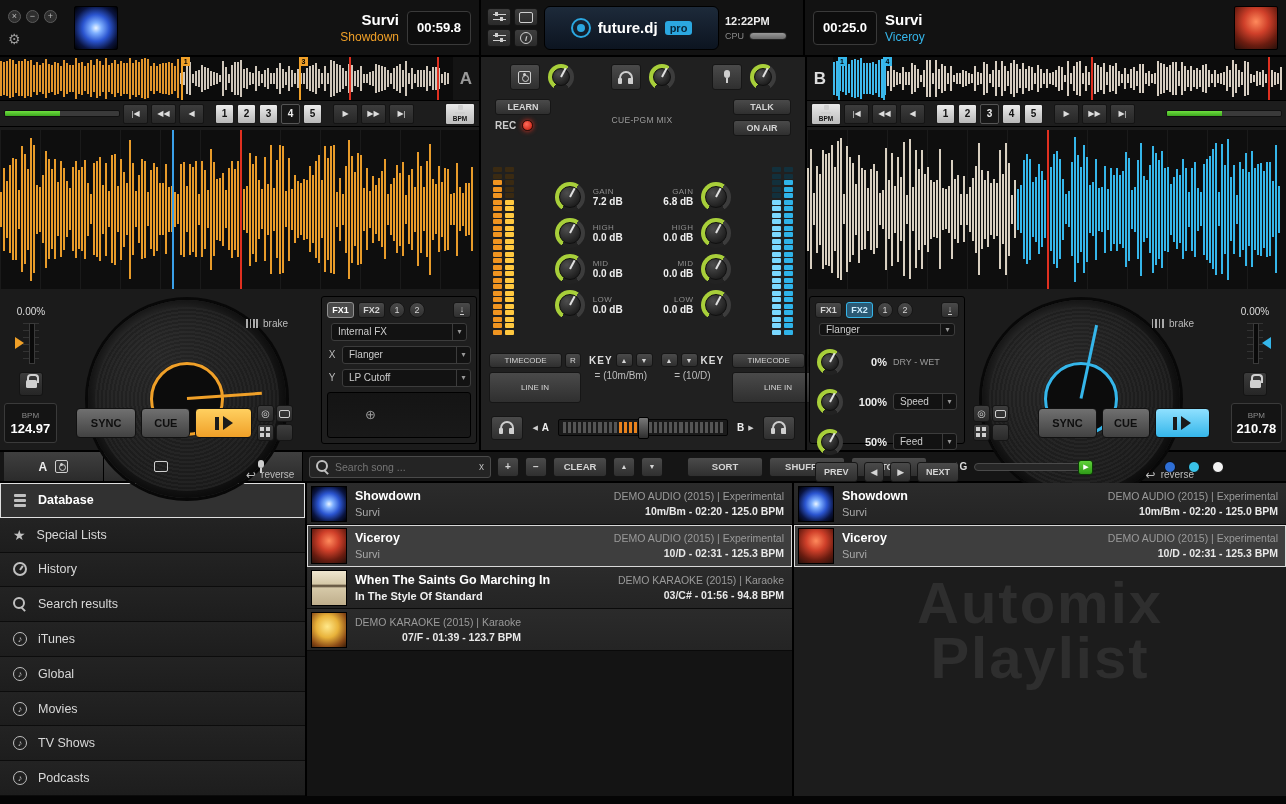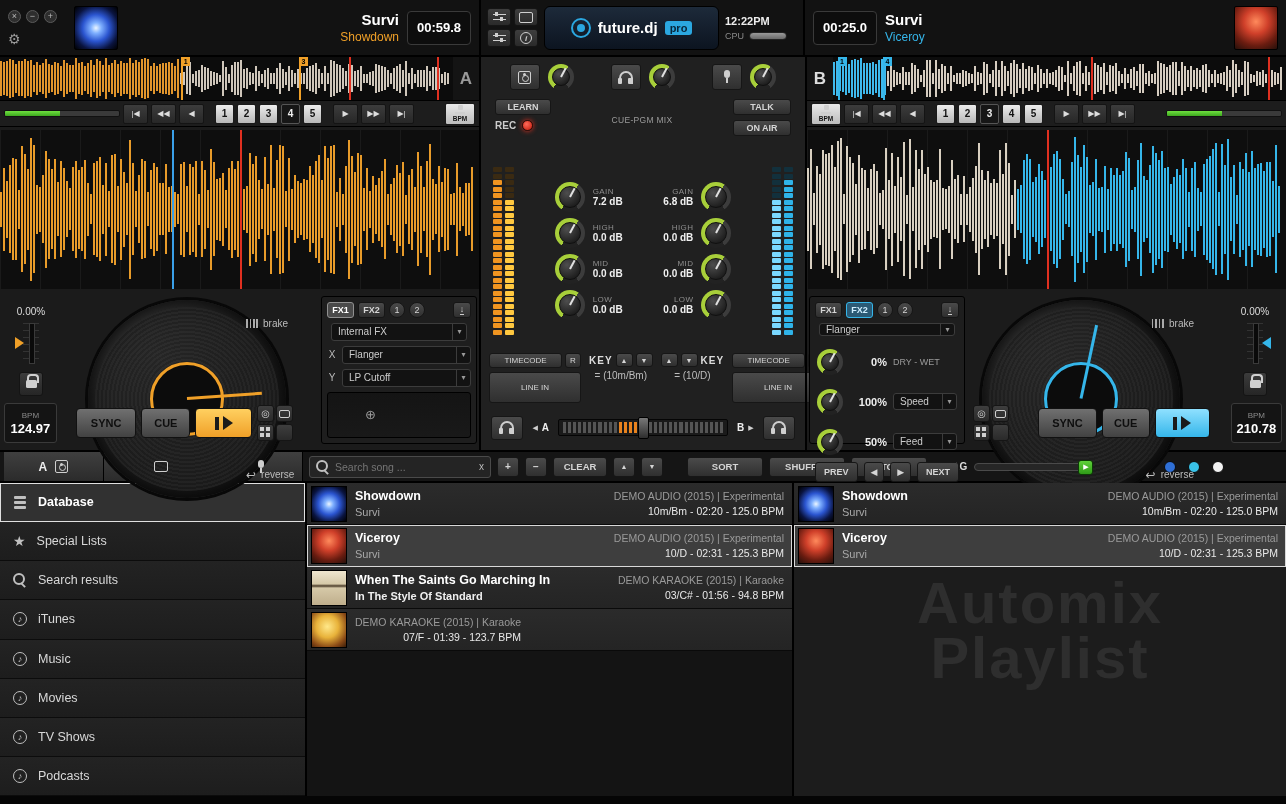--- a/index.html
+++ b/index.html
@@ -307,21 +307,21 @@
   .track-row { height:42px; display:flex; align-items:center; gap:8px; padding:0 8px 0 4px;
     background:linear-gradient(#2b2b2b,#242424); border-bottom:1px solid #0a0a0a; }
   .track-row.selected { background:#3e3e3e; outline:1px solid #d8d8d8; outline-offset:-1px; }
   .track-art { width:36px; height:36px; flex:none; border:1px solid #000; }
   .track-main { flex:1; min-width:0; display:flex; flex-direction:column; gap:3px; }
   .t-title { color:#fff; font-size:12.5px; font-weight:bold; white-space:nowrap; overflow:hidden; }
   .t-artist { color:#a8a8a8; font-size:11px; white-space:nowrap; overflow:hidden; }
   .t-artist.bold { color:#efefef; font-weight:bold; }
   .track-side { display:flex; flex-direction:column; gap:3px; text-align:right; flex:none; }
   .t-meta { color:#9a9a9a; font-size:10.5px; }
-  .t-detail { color:#e8e8e8; font-size:10.5px; font-weight:normal; }
+  .t-detail { color:#e8e8e8; font-size:10.5px; font-weight:bold; }
   .watermark { position:absolute; left:0; right:0; text-align:center; font-weight:bold;
     color:#2e2e2e; letter-spacing:2px; line-height:.95; pointer-events:none; }
   .wm-list { bottom:48px; font-size:64px; }
   .wm-auto { top:92px; font-size:58px; }
   .bottom-strip { height:8px; background:#050505; }
 
   .art-showdown { background:radial-gradient(circle at 50% 50%,#eaf5ff 0%,#7fb0ff 18%,#2b55d0 45%,#0a1440 75%,#000 100%); }
   .art-viceroy { background:radial-gradient(circle at 50% 35%,#ff8a5c 0%,#d0402a 35%,#6a1c10 70%,#26100a 100%); }
   .art-saints { background:linear-gradient(180deg,#efe6cf 0%,#d6c9a8 38%,#4a3b28 44%,#d6c9a8 50%,#bfae8c 100%); }
   .art-bells { background:radial-gradient(circle at 45% 40%,#ffe88a 0%,#e8b23a 40%,#8a4a16 75%,#3a1c08 100%); }
@@ -1661,30 +1661,34 @@
       <div class="side-list" id="side-list">
           <div class="side-item selected">
     <i class="ic side-ic ic-database"></i>
     <span class="side-label">Database</span>
   </div>
           <div class="side-item">
     <i class="ic side-ic ic-star">★</i>
     <span class="side-label">Special Lists</span>
   </div>
           <div class="side-item">
+    <i class="ic side-ic ic-history"></i>
+    <span class="side-label">History</span>
+  </div>
+          <div class="side-item">
     <i class="ic side-ic ic-search"></i>
     <span class="side-label">Search results</span>
   </div>
           <div class="side-item">
     <i class="ic side-ic ic-note">♪</i>
     <span class="side-label">iTunes</span>
   </div>
           <div class="side-item">
     <i class="ic side-ic ic-note">♪</i>
-    <span class="side-label">Music</span>
+    <span class="side-label">Global</span>
   </div>
           <div class="side-item">
     <i class="ic side-ic ic-note">♪</i>
     <span class="side-label">Movies</span>
   </div>
           <div class="side-item">
     <i class="ic side-ic ic-note">♪</i>
     <span class="side-label">TV Shows</span>
   </div>
           <div class="side-item">

